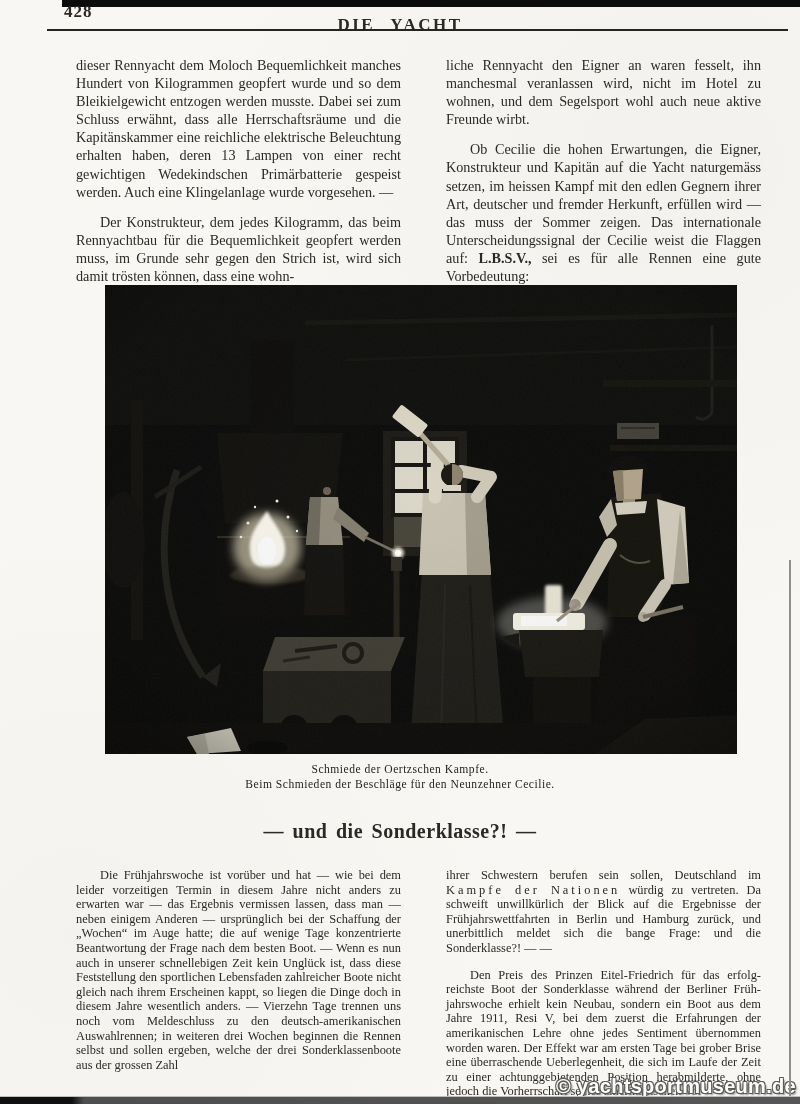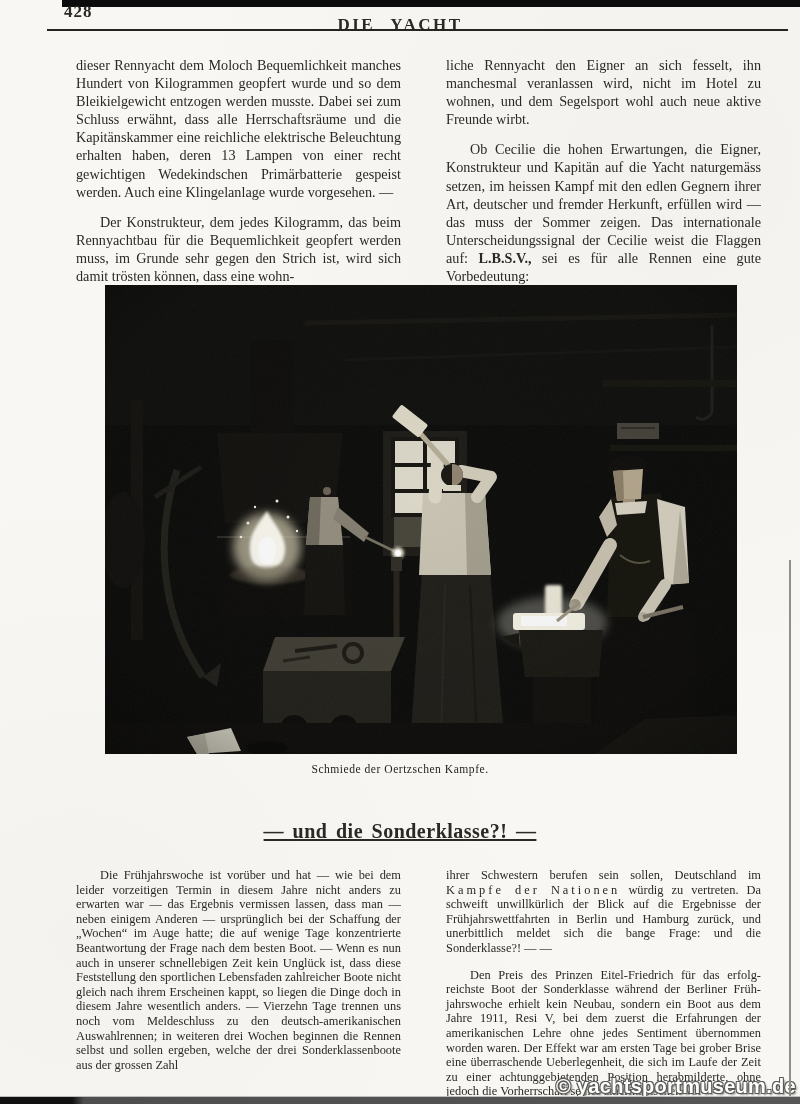--- a/index.html
+++ b/index.html
@@ -29,21 +29,21 @@
   .seg-b{font-weight:bold;}
   .seg-sp{letter-spacing:3px;}
 
   .photo-frame{position:absolute;left:105px;top:285px;width:632px;height:469px;background:#0a0a09;}
   .photo-frame svg{display:block;width:100%;height:100%;}
 
   .caption{position:absolute;left:0;width:100%;text-align:center;font-size:11.6px;letter-spacing:0.5px;color:#262420;}
   .caption-1{top:763px;}
   .caption-2{top:778px;}
 
-  .section-heading{position:absolute;left:0;top:820px;width:100%;text-align:center;font-size:20px;font-weight:bold;letter-spacing:0.5px;word-spacing:3px;text-decoration:underline;}
+  .section-heading{position:absolute;left:0;top:820px;width:100%;text-align:center;font-size:20px;font-weight:bold;letter-spacing:0.5px;word-spacing:3px;}
 
   .bottom-col{font-size:12.4px;line-height:14.6px;top:856px;}
 
   .watermark{
     position:absolute;right:4px;top:1075px;
     font-family:"Liberation Sans", sans-serif;font-weight:bold;font-size:20px;letter-spacing:0.3px;
     color:#fdfdfc;
     text-shadow:-1px -1px 0 #5a5a58, 1px -1px 0 #5a5a58, -1px 1px 0 #5a5a58, 1px 1px 0 #5a5a58, 2px 2px 2px #8a8a88;
   }
   .scan-bottom-bar{position:absolute;left:0;top:1096px;width:800px;height:8px;
@@ -60,21 +60,21 @@
   <div class="page-number">428</div>
   <div class="journal-title">DIE YACHT</div>
   <div class="header-rule"></div>
 
   <div class="col top-col col-left">
     <p>dieser Rennyacht dem Moloch Bequemlichkeit manches Hundert von Kilogrammen geopfert wurde und so dem Bleikielgewicht entzogen werden musste. Dabei sei zum Schluss erwähnt, dass alle Herr­schaftsräume und die Kapitäns­kammer eine reich­liche elektrische Beleuchtung erhalten haben, deren 13 Lampen von einer recht gewichtigen Wedekind­schen Primär­batterie gespeist werden. Auch eine Klingel­anlage wurde vorgesehen. —</p>
     <p class="indent">Der Konstrukteur, dem jedes Kilogramm, das beim Rennyachtbau für die Bequemlichkeit geopfert werden muss, im Grunde sehr gegen den Strich ist, wird sich damit trösten können, dass eine wohn-</p>
   </div>
 
   <div class="col top-col col-right">
-    <p>liche Rennyacht den Eigner an sich fesselt, ihn manchesmal veranlassen wird, nicht im Hotel zu wohnen, und dem Segelsport wohl auch neue aktive Freunde wirbt.</p>
+    <p>liche Rennyacht den Eigner an waren fesselt, ihn manchesmal veranlassen wird, nicht im Hotel zu wohnen, und dem Segelsport wohl auch neue aktive Freunde wirbt.</p>
     <p class="indent"><span>Ob Cecilie die hohen Erwartungen, die Eigner, Konstrukteur und Kapitän auf die Yacht naturge­mäss setzen, im heissen Kampf mit den edlen Gegnern ihrer Art, deutscher und fremder Her­kunft, erfüllen wird — das muss der Sommer zeigen. Das internationale Unterscheidungs­signal der Cecilie weist die Flaggen auf: </span><span class="seg-b">L.B.S.V.,</span><span> sei es für alle Rennen eine gute Vorbedeutung:</span></p>
     <p class="motto"><span class="seg-b">L</span><span>aboris </span><span class="seg-b">B</span><span>ilancia </span><span class="seg-b">S</span><span>it </span><span class="seg-b">V</span><span>ictoria!</span></p>
   </div>
 
   <div class="photo-frame">
     <svg viewBox="0 0 632 469" preserveAspectRatio="none">
       <defs>
         <filter id="glow" x="-60%" y="-60%" width="220%" height="220%">
             <feGaussianBlur stdDeviation="5"></feGaussianBlur>
           </filter>
@@ -223,20 +223,21 @@
         <polygon points="82,452 100,449 104,469 92,469" fill="#b8b5a6"></polygon>
       </g>
       <ellipse cx="162" cy="463" rx="20" ry="7" fill="#070706"></ellipse>
 
       <rect x="0" y="0" width="632" height="469" fill="url(#vig)"></rect>
       <rect x="0" y="0" width="632" height="469" filter="url(#grainF)" opacity="0.9"></rect>
     </svg>
   </div>
 
   <div class="caption caption-1">Schmiede der Oertzschen Kampfe.</div>
+  <div class="caption caption-2">Beim Schmieden der Beschläge für den Neunzehner Cecilie.</div>
 
   <div class="section-heading">— und die Sonderklasse?! —</div>
 
   <div class="col bottom-col col-left">
     <p class="indent">Die Frühjahrswoche ist vorüber und hat — wie bei dem leider vorzeitigen Termin in diesem Jahre nicht anders zu erwarten war — das Ergebnis vermissen lassen, dass man — neben einigem Anderen — ursprünglich bei der Schaffung der „Wochen“ im Auge hatte; die auf wenige Tage kon­zentrierte Beantwortung der Frage nach dem besten Boot. — Wenn es nun auch in unserer schnellebigen Zeit kein Unglück ist, dass diese Feststellung den sportlichen Lebensfaden zahl­reicher Boote nicht gleich nach ihrem Erscheinen kappt, so liegen die Dinge doch in diesem Jahre wesentlich anders. — Vierzehn Tage trennen uns noch vom Meldeschluss zu den deutsch-amerikanischen Auswahlrennen; in weiteren drei Wochen beginnen die Rennen selbst und sollen ergeben, welche der drei Sonderklassenboote aus der grossen Zahl</p>
   </div>
 
   <div class="col bottom-col col-right">
     <p><span>ihrer Schwestern berufen sein sollen, Deutschland im </span><span class="seg-sp">Kampfe der Nationen</span><span> würdig zu vertreten. Da schweift unwillkür­lich der Blick auf die Ergebnisse der Frühjahrs­wettfahrten in Berlin und Hamburg zurück, und unerbittlich meldet sich die bange Frage: und die Sonderklasse?! — —</span></p>
     <p class="indent">Den Preis des Prinzen Eitel-Friedrich für das erfolg­reichste Boot der Sonderklasse während der Berliner Früh­jahrswoche erhielt kein Neubau, sondern ein Boot aus dem Jahre 1911, Resi V, bei dem zuerst die Erfahrungen der amerikanischen Lehre ohne jedes Sentiment übernommen worden waren. Der Effekt war am ersten Tage bei grober Brise eine überraschende Ueberlegenheit, die sich im Laufe der Zeit zu einer achtunggebietenden Position herabmilderte, ohne jedoch die Vorherrschaft seines amerikanischen Vor-</p>

